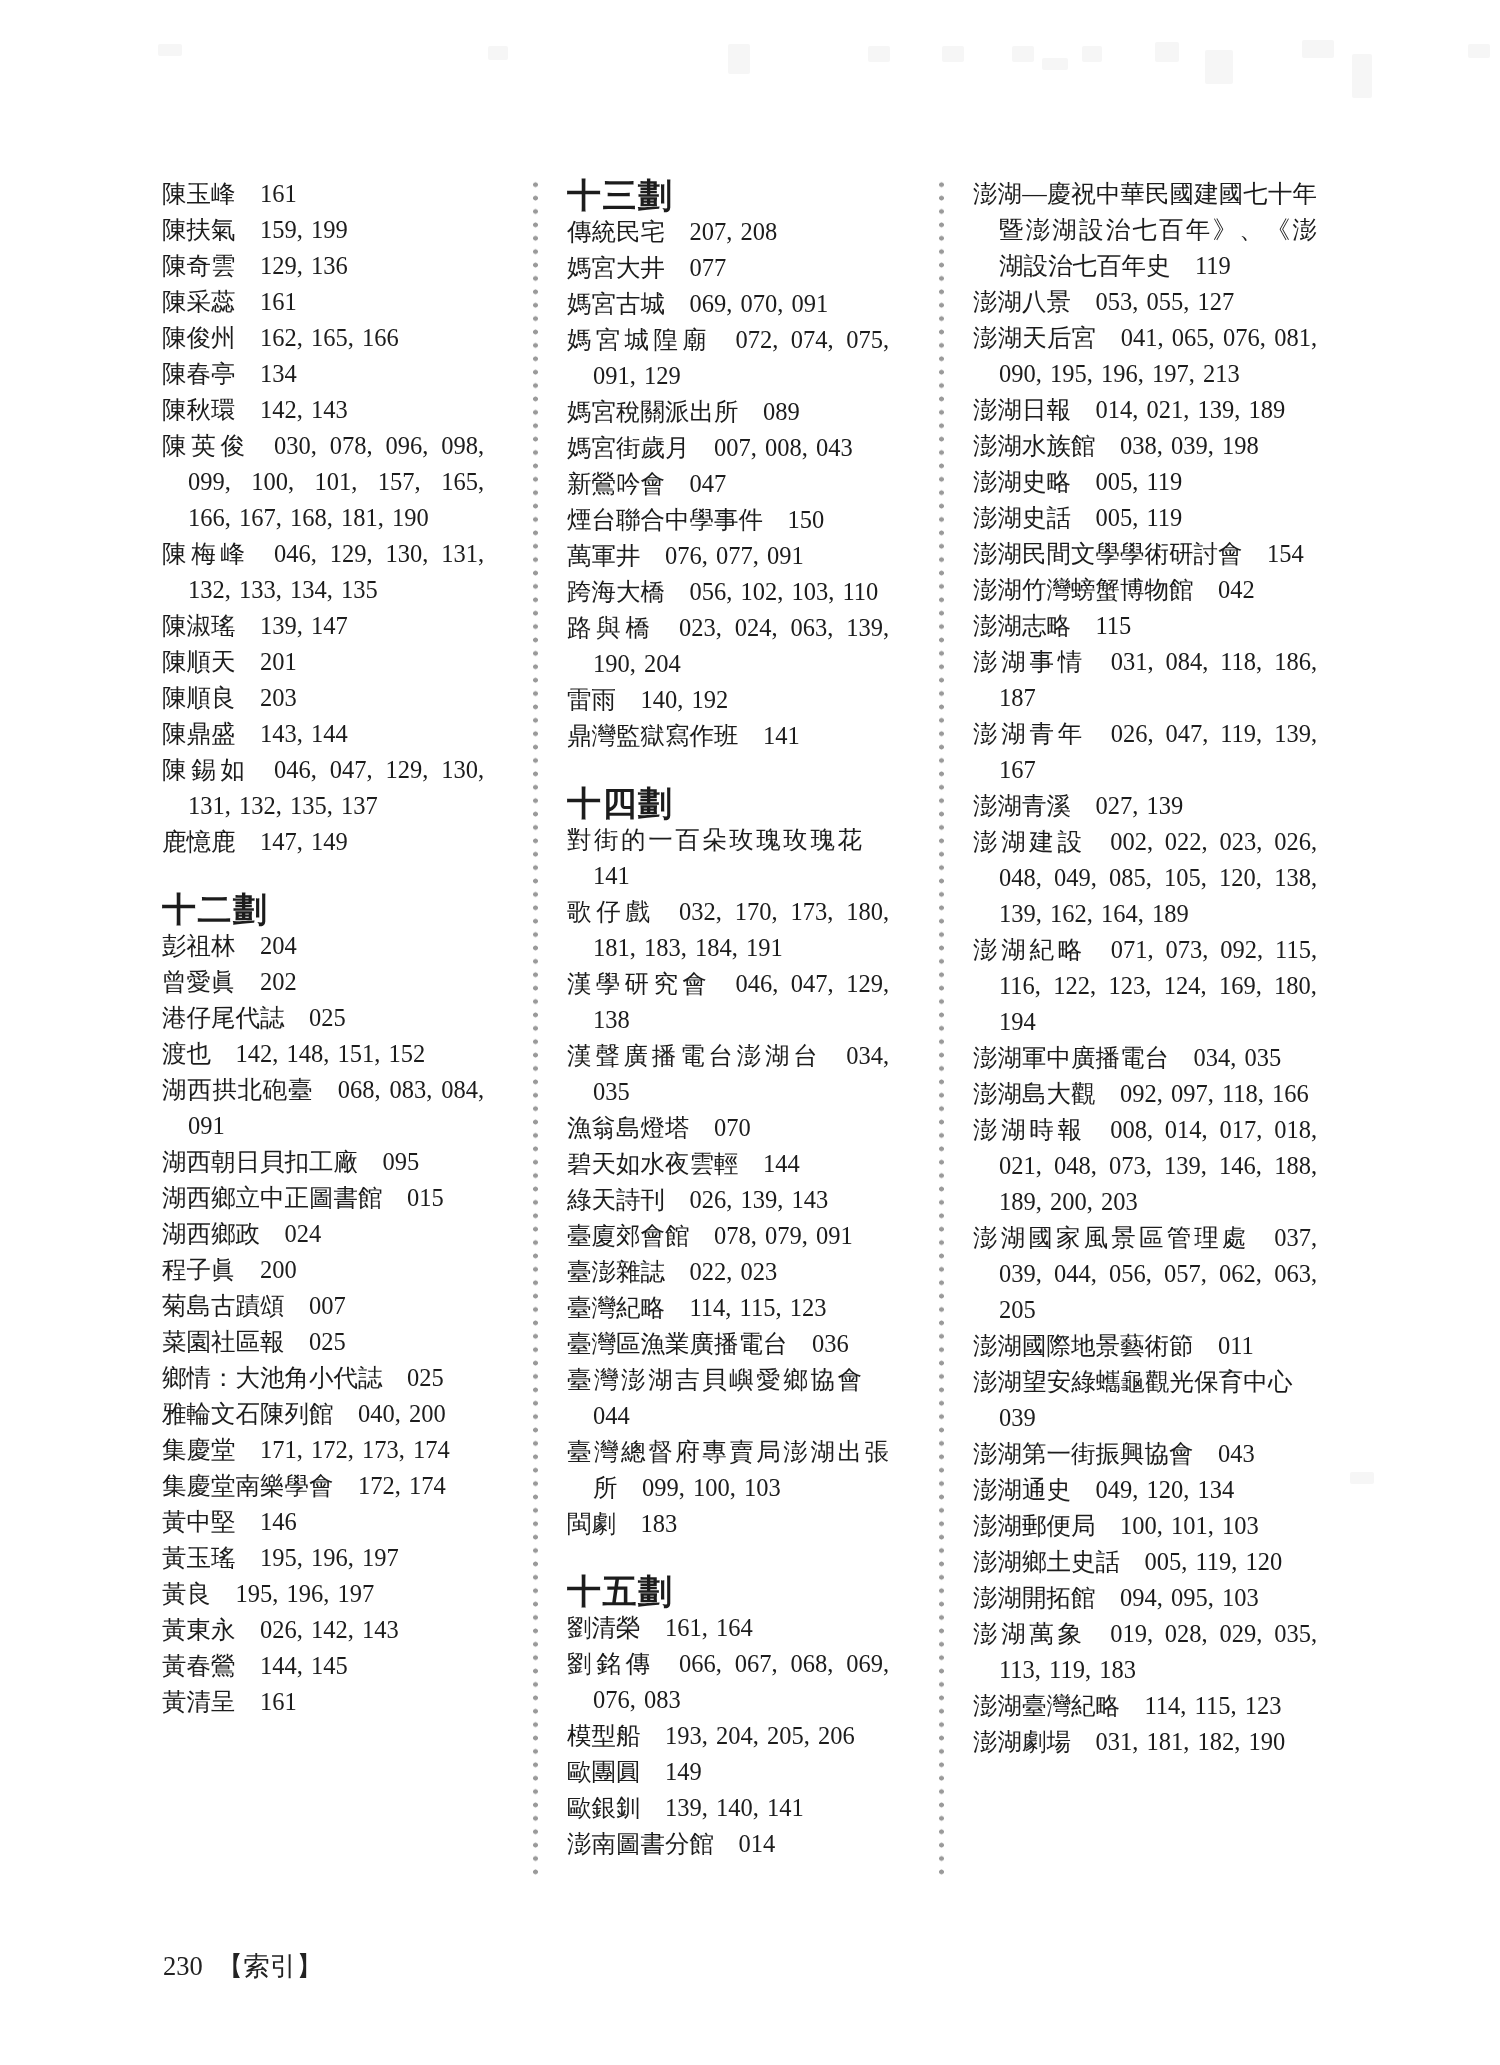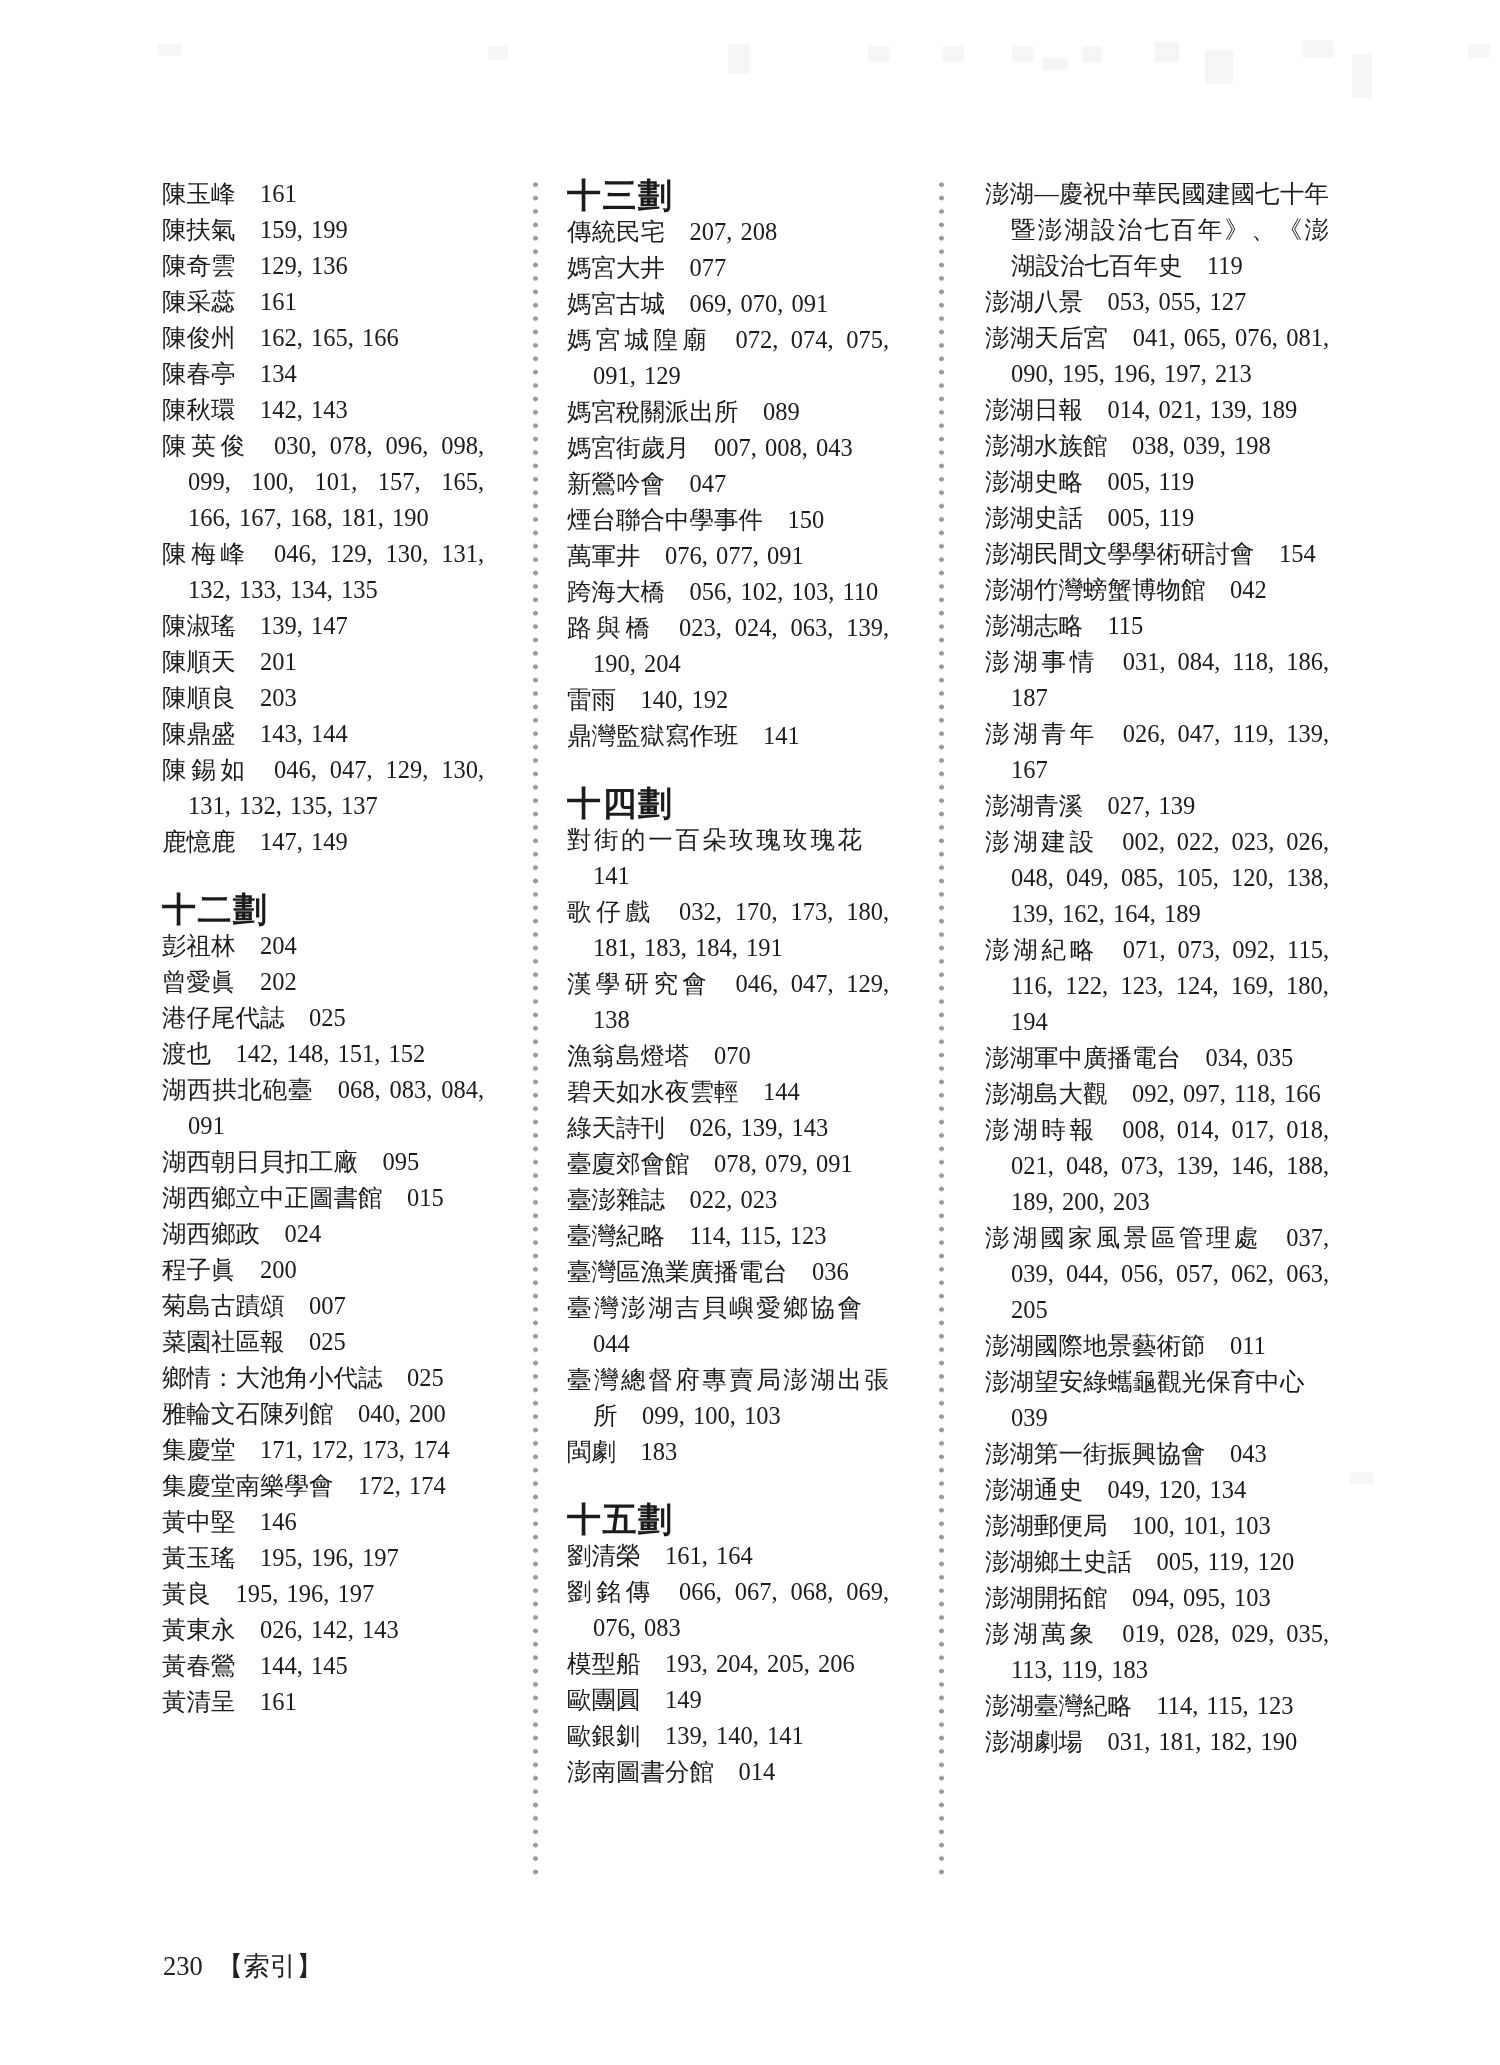--- a/index.html
+++ b/index.html
@@ -14,21 +14,21 @@
   }
   .col{
     position:absolute;
     top:176px;
     font-size:24.5px;
     line-height:36px;
     text-align:justify;
   }
   .col-1{left:162px;width:322px;}
   .col-2{left:567px;width:322px;}
-  .col-3{left:973px;width:344px;margin-left:12px;}
+  .col-3{left:973px;width:344px;}
   .entry{
     padding-left:26px;
     text-indent:-26px;
     word-spacing:2px;
     text-align:justify;
     text-align-last:left;
   }
   .sec-header{
     font-family:"Liberation Sans","DejaVu Sans",sans-serif;
     font-weight:700;
@@ -122,20 +122,21 @@
       <div class="entry"><span>煙台聯合中學事件</span> <span>150</span></div>
       <div class="entry"><span>萬軍井</span> <span>076, 077, 091</span></div>
       <div class="entry"><span>跨海大橋</span> <span>056, 102, 103, 110</span></div>
       <div class="entry"><span>路與橋</span> <span>023, 024, 063, 139, 190, 204</span></div>
       <div class="entry"><span>雷雨</span> <span>140, 192</span></div>
       <div class="entry"><span>鼎灣監獄寫作班</span> <span>141</span></div>
       <div class="sec-header">十四劃</div>
       <div class="entry"><span>對街的一百朵玫瑰玫瑰花</span> <span>141</span></div>
       <div class="entry"><span>歌仔戲</span> <span>032, 170, 173, 180, 181, 183, 184, 191</span></div>
       <div class="entry"><span>漢學研究會</span> <span>046, 047, 129, 138</span></div>
+      <div class="entry"><span>漢聲廣播電台澎湖台</span> <span>034, 035</span></div>
       <div class="entry"><span>漁翁島燈塔</span> <span>070</span></div>
       <div class="entry"><span>碧天如水夜雲輕</span> <span>144</span></div>
       <div class="entry"><span>綠天詩刊</span> <span>026, 139, 143</span></div>
       <div class="entry"><span>臺廈郊會館</span> <span>078, 079, 091</span></div>
       <div class="entry"><span>臺澎雜誌</span> <span>022, 023</span></div>
       <div class="entry"><span>臺灣紀略</span> <span>114, 115, 123</span></div>
       <div class="entry"><span>臺灣區漁業廣播電台</span> <span>036</span></div>
       <div class="entry"><span>臺灣澎湖吉貝嶼愛鄉協會</span> <span>044</span></div>
       <div class="entry"><span>臺灣總督府專賣局澎湖出張所</span> <span>099, 100, 103</span></div>
       <div class="entry"><span>閩劇</span> <span>183</span></div>

